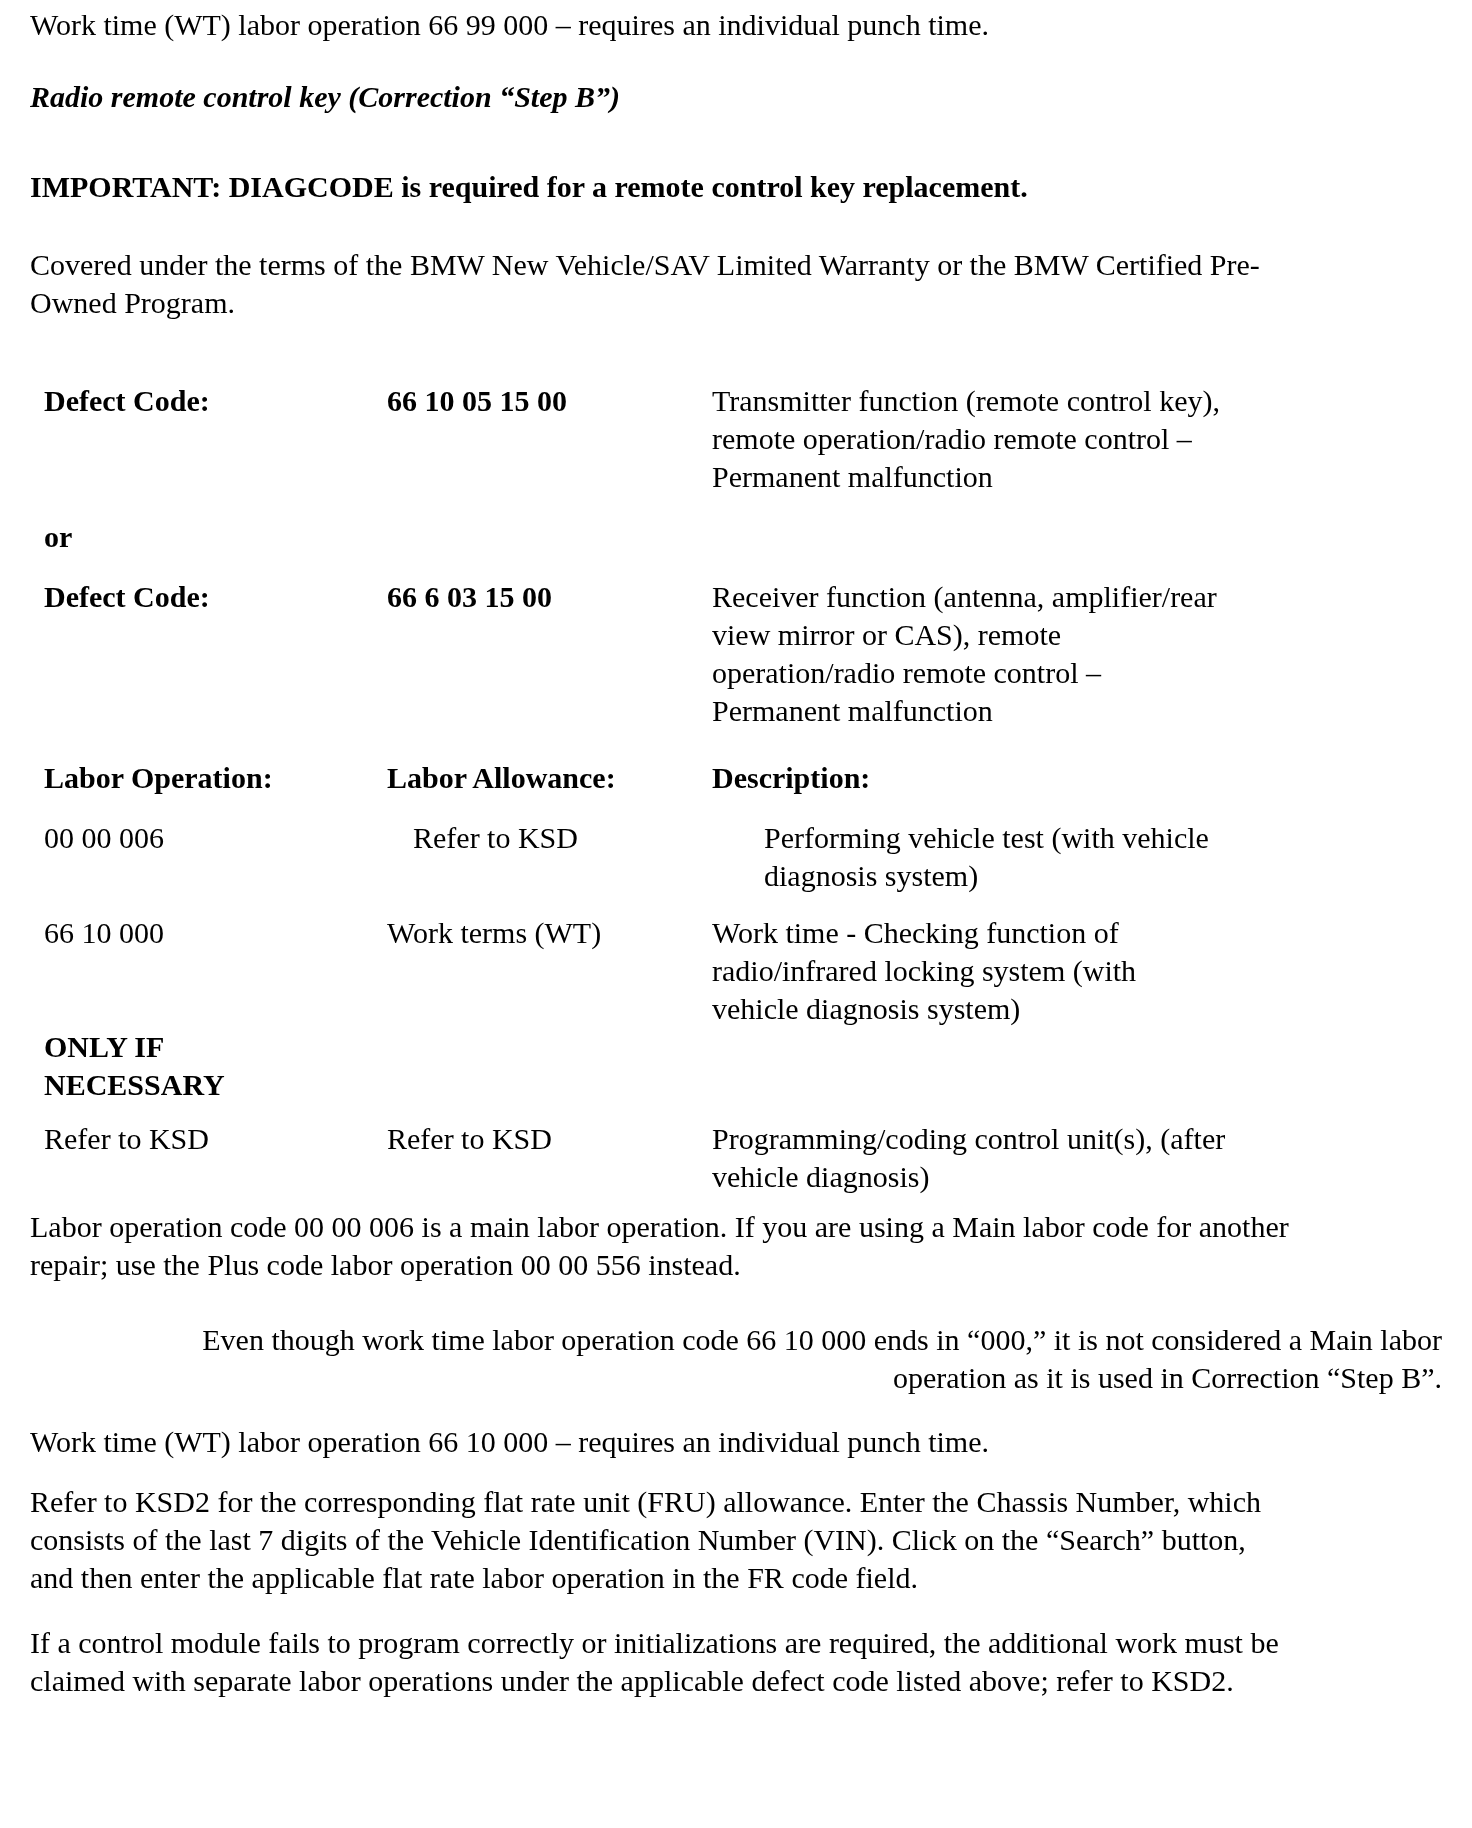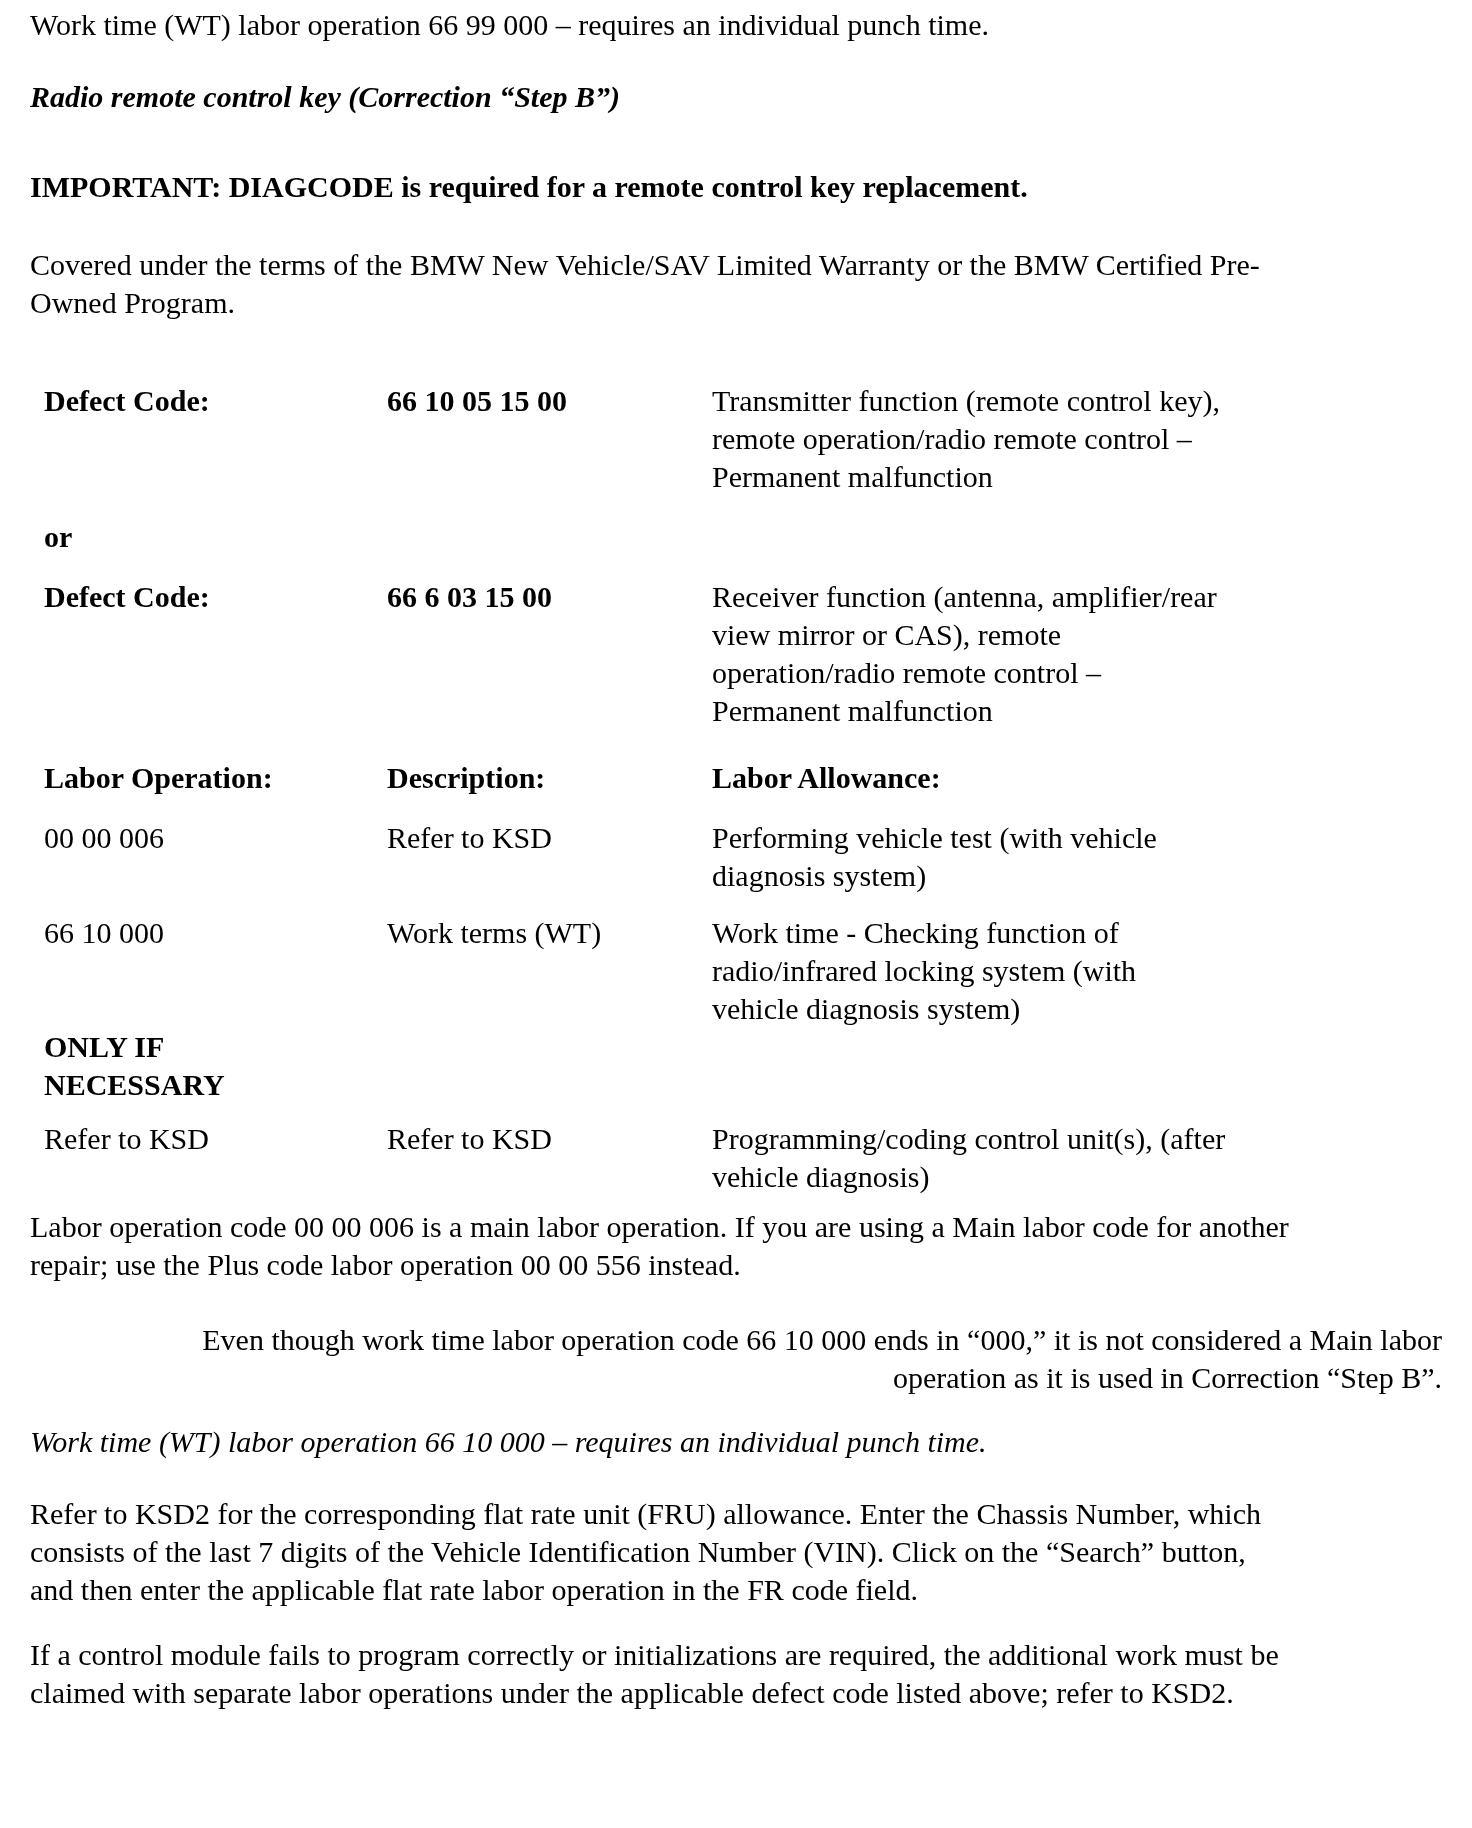--- a/index.html
+++ b/index.html
@@ -36,28 +36,28 @@
   .sep { }
   
   #intro      { margin-bottom: 34px; }
   #heading    { margin-bottom: 52px; font-style: italic; }
   #important  { margin-bottom: 40px; }
   #coverage   { margin-bottom: 60px; }
   #drow1      { margin-bottom: 22px; }
   #orsep      { margin-bottom: 22px; font-weight: bold; }
   #drow2      { margin-bottom: 29px; }
   #lhead      { margin-bottom: 22px; }
-  #lrow1      { margin-bottom: 19px; }
+  #lrow1      { margin-bottom: 19px; gap: 26px; }
   #andsep     { margin-bottom: 30px; }
   #lrow2      { }
   #onlyif     { margin-bottom: 16px; }
   #lrow3      { margin-bottom: 12px; }
   #note0      { margin-bottom: 37px; }
   #note1      { margin-bottom: 26px; text-align: right; }
-  #note2      { margin-bottom: 34px; font-style: italic; }
+  #note2      { margin-bottom: 22px; }
   #note3      { margin-bottom: 27px; }
   #note4      { margin-bottom: 0; }
 </style>
 </head>
 <body>
 
 <div class="doc">
 
   <p id="intro" class="pre">Work time (WT) labor operation 66 99 000 – requires an individual punch time.</p>
 
@@ -85,22 +85,22 @@
       <div class="pre">Receiver function (antenna, amplifier/rear
 view mirror or CAS), remote
 operation/radio remote control –
 Permanent malfunction</div>
     </div>
   </div>
 
   <div class="tbl">
     <div id="lhead" class="trow">
       <div class="b">Labor Operation:</div>
+      <div class="b">Labor Allowance:</div>
       <div class="b">Description:</div>
-      <div class="b">Labor Allowance:</div>
     </div>
 
     <div id="lrow1" class="trow">
       <div>00 00 006</div>
       <div>Refer to KSD</div>
       <div class="pre">Performing vehicle test (with vehicle
 diagnosis system)</div>
     </div>
 
 

